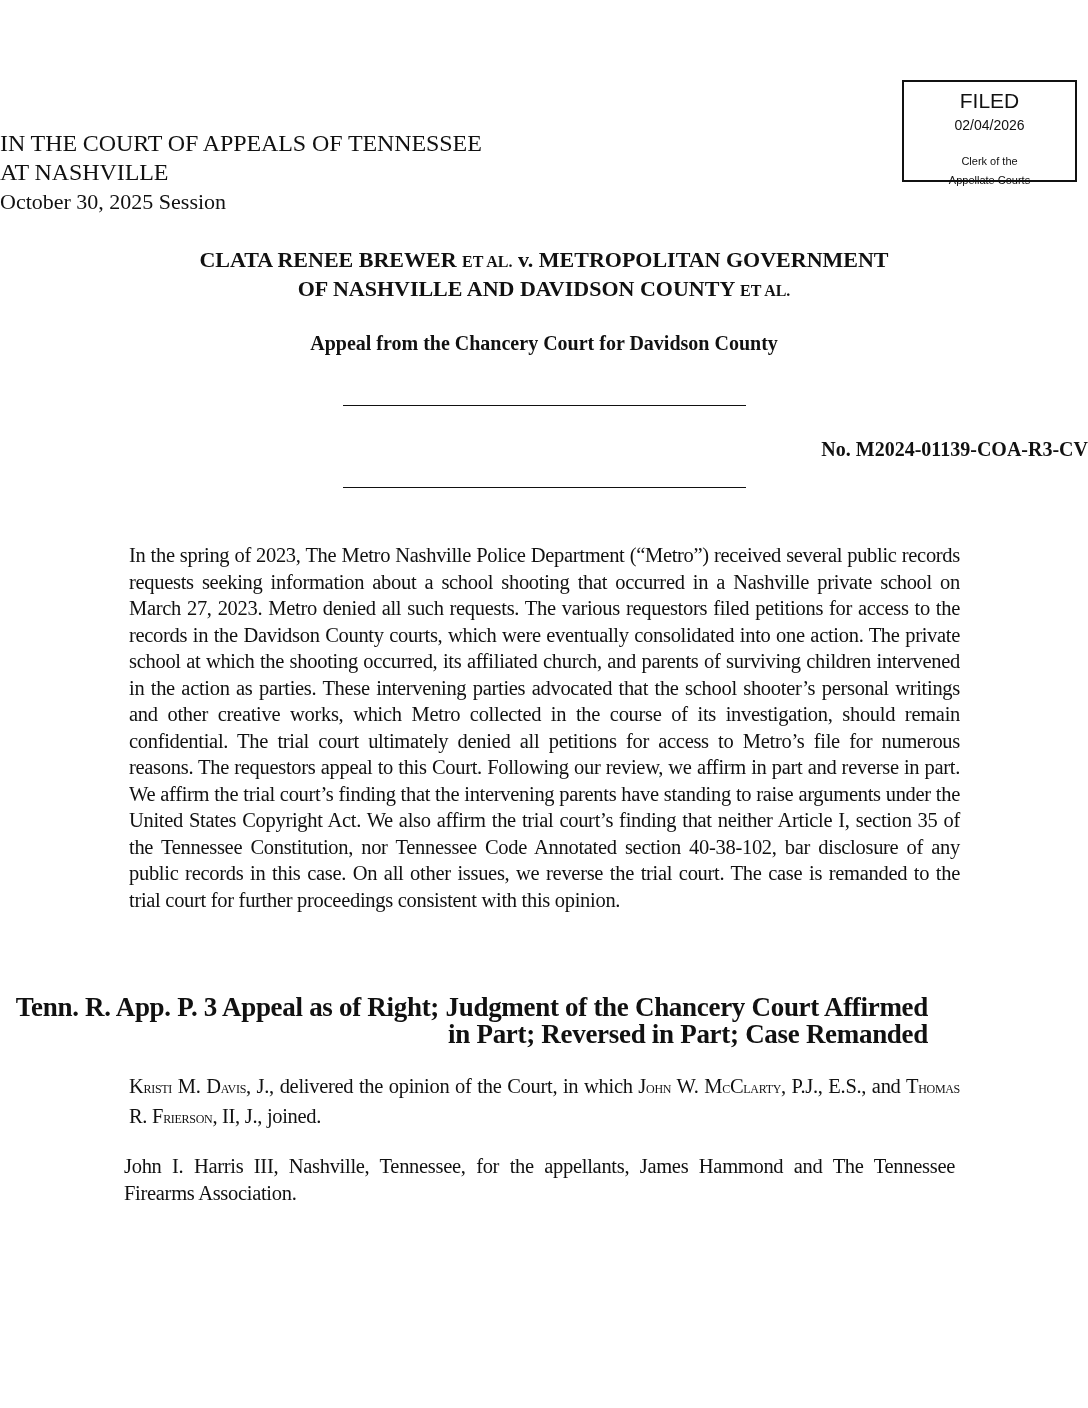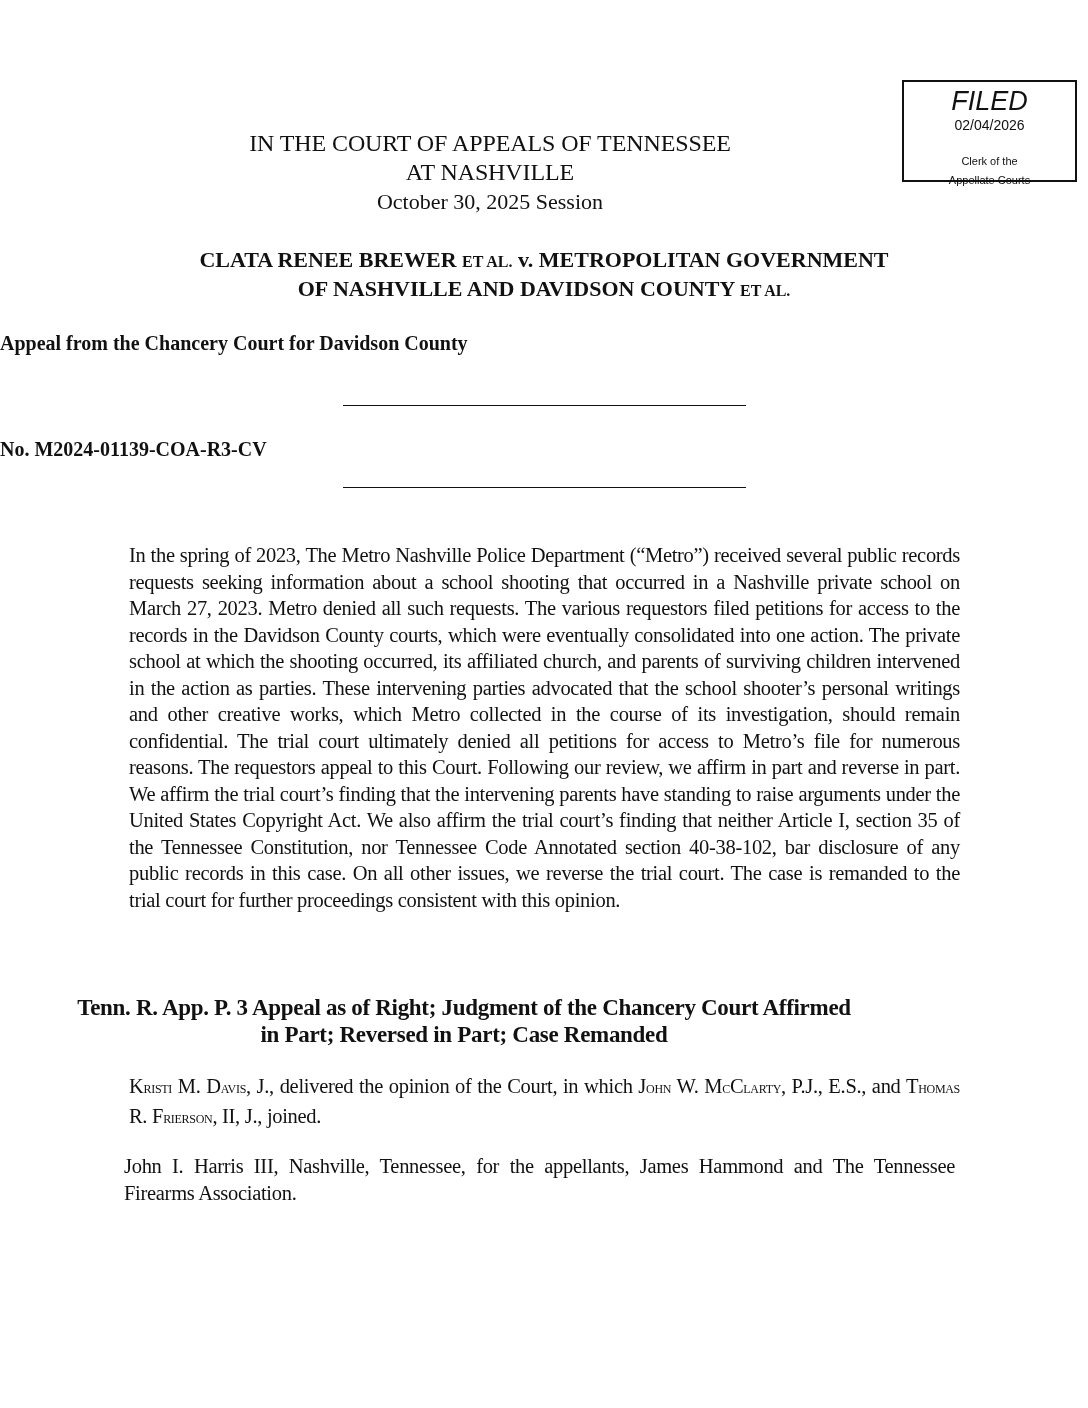--- a/index.html
+++ b/index.html
@@ -20,41 +20,40 @@
       left: 902px;
       top: 80px;
       width: 175px;
       height: 102px;
       border: 2px solid #111;
       box-sizing: border-box;
       text-align: center;
       font-family: "Liberation Sans", sans-serif;
     }
     .filed-stamp .filed-title {
-      font-size: 27px;
+      font-size: 21px;
       line-height: 26px;
       margin-top: 6px;
-      font-style: italic;
     }
     .filed-stamp .filed-date {
       font-size: 14px;
       line-height: 18px;
       margin-top: 2px;
     }
     .filed-stamp .filed-clerk {
       font-size: 11px;
       line-height: 19px;
       margin-top: 18px;
     }
     .court-header {
       position: absolute;
       left: 0;
       width: 980px;
       top: 129px;
-      text-align: center;
+      text-align: left;
     }
     .court-header .line {
       font-size: 24px;
       line-height: 29px;
       letter-spacing: -0.1px;
     }
     .court-header .session {
       font-size: 22px;
       line-height: 30px;
     }
@@ -70,64 +69,64 @@
     }
     .sc {
       font-size: 16px;
       margin-top: 42px;
     }
     .appeal-info {
       position: absolute;
       left: 0;
       width: 1088px;
       top: 330px;
-      text-align: left;
+      text-align: center;
       font-weight: bold;
       font-size: 20px;
       line-height: 26px;
     }
     .appeal-info .gap {
       display: inline-block;
       width: 52px;
     }
     .rule {
       position: absolute;
       left: 343px;
       width: 403px;
       height: 0;
       border-top: 1.5px solid #111;
     }
     .docket {
       position: absolute;
       left: 0;
       width: 1088px;
       top: 436px;
-      text-align: left;
+      text-align: right;
       font-weight: bold;
       font-size: 20px;
       line-height: 26px;
     }
     .abstract {
       position: absolute;
       left: 129px;
       width: 831px;
       top: 542px;
       font-size: 20.5px;
       line-height: 26.5px;
       text-align: justify;
       letter-spacing: -0.3px;
     }
     .disposition {
       position: absolute;
       left: 0;
       width: 928px;
       top: 994px;
-      text-align: center;
-      font-weight: bold;
-      font-size: 23px;
+      text-align: right;
+      font-weight: bold;
+      font-size: 27px;
       line-height: 27px;
       letter-spacing: -0.3px;
     }
     .opinion-line {
       position: absolute;
       left: 129px;
       width: 831px;
       top: 1073px;
       font-size: 20.5px;
       line-height: 27px;

